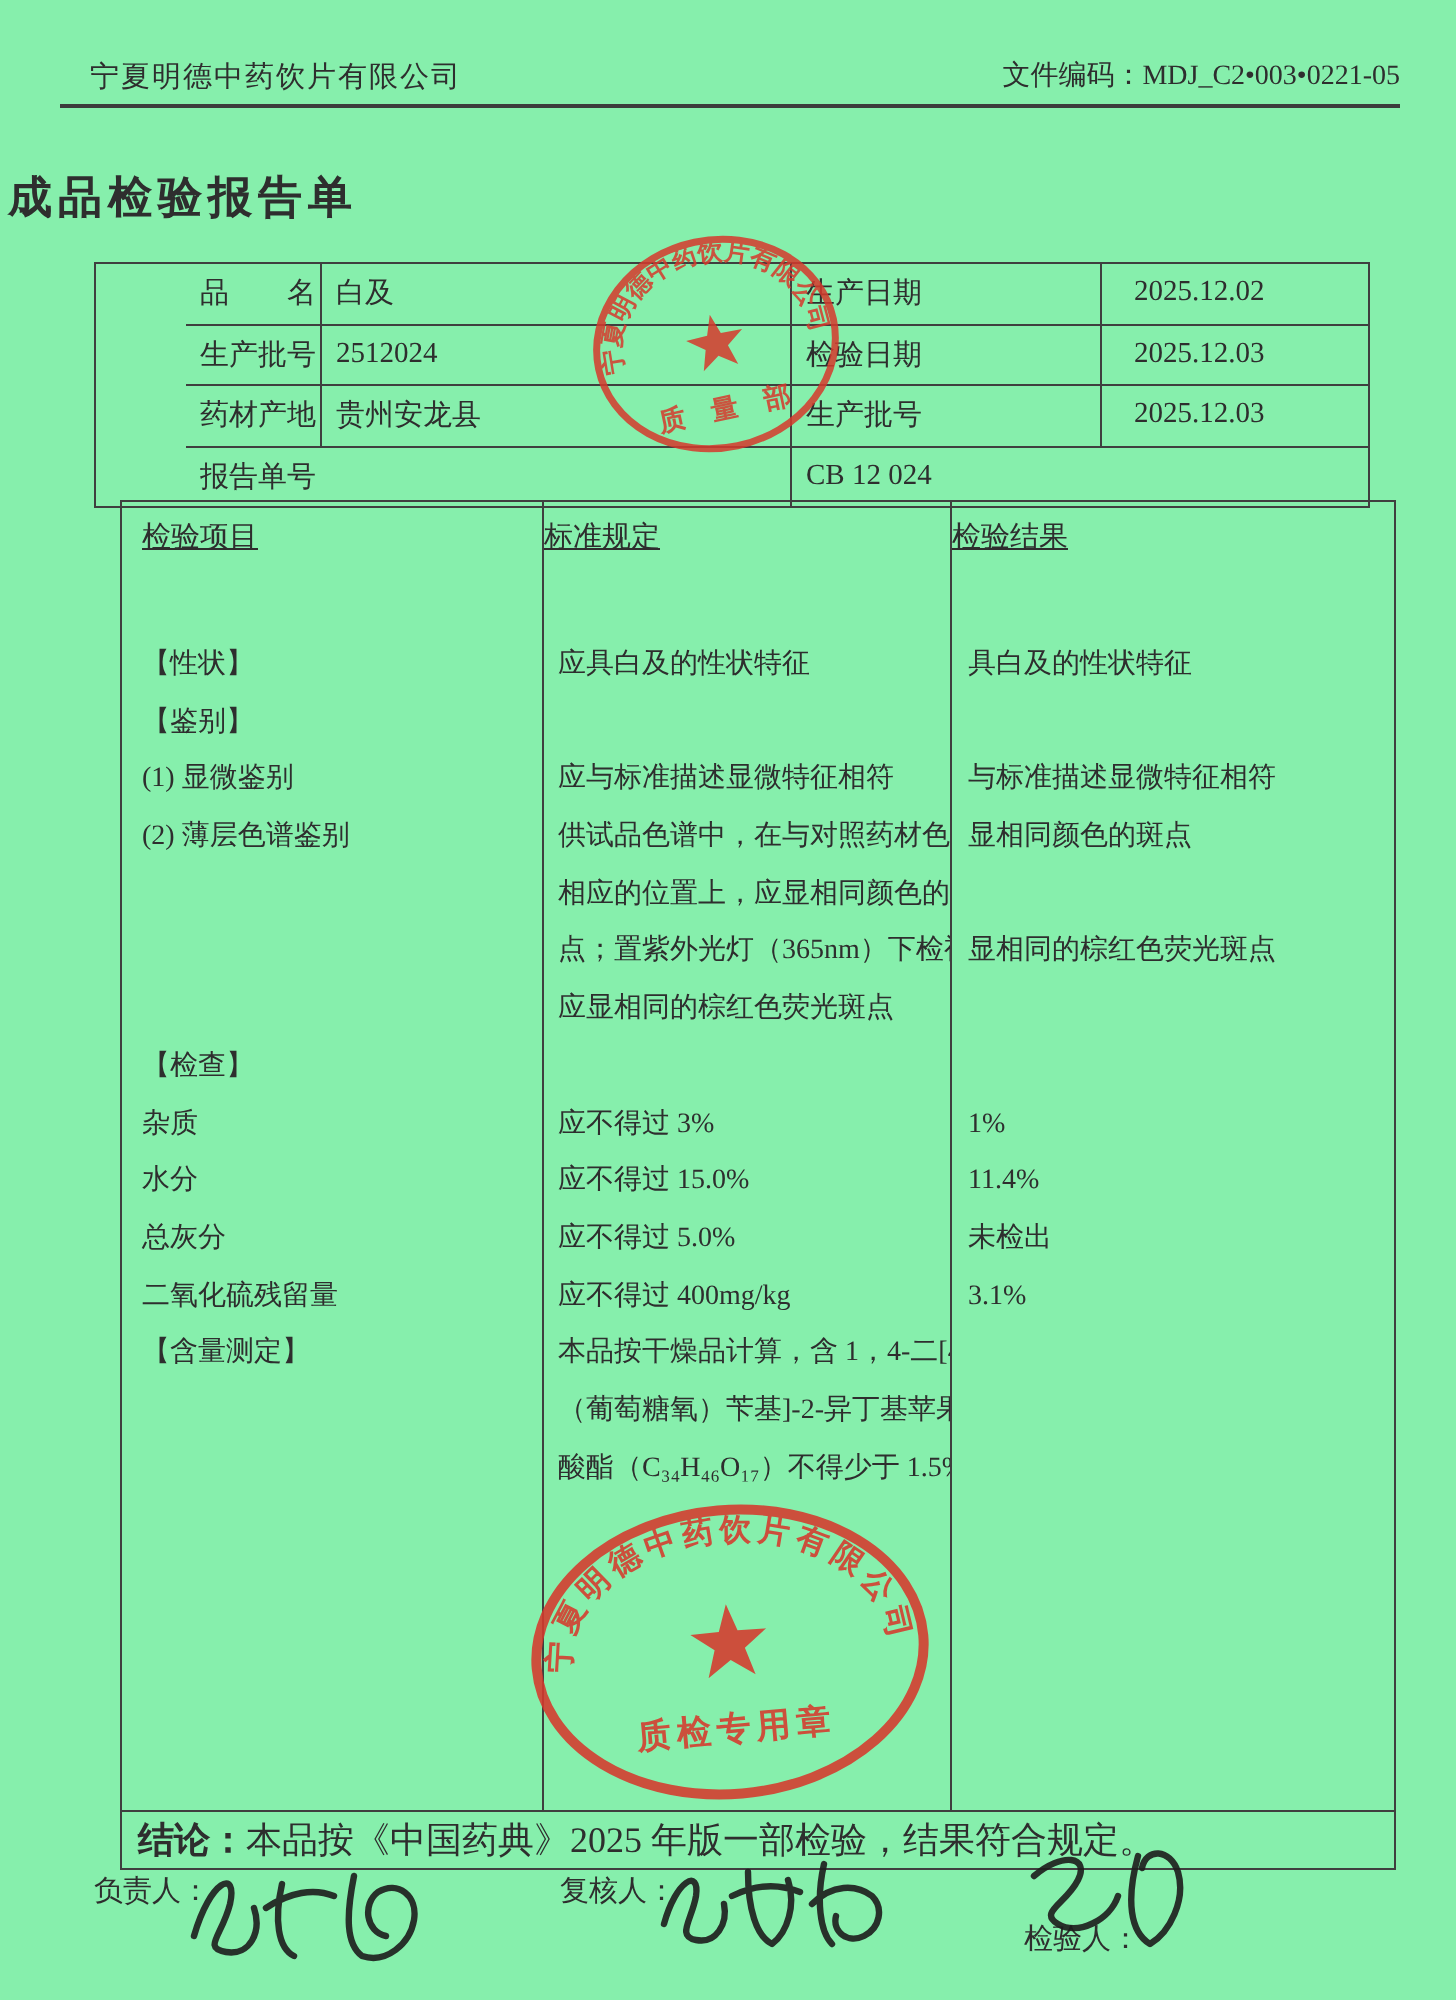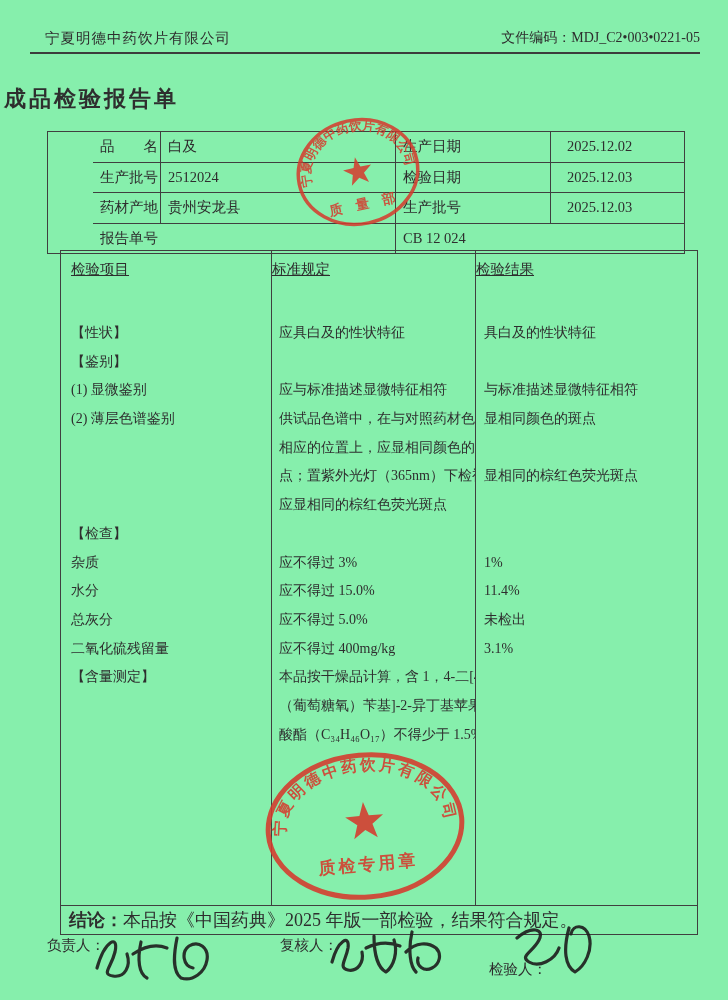--- a/index.html
+++ b/index.html
@@ -40,21 +40,21 @@
   .cr .line{padding-left:8px;}
   .t2-conclusion{border-top:1px solid #3f3f3f;height:27px;display:flex;align-items:center;
                  padding-left:8px;font-size:18px;white-space:nowrap;}
   .t2-conclusion .lbl{font-weight:bold;}
   
   .stamp{position:absolute;pointer-events:none;}
   .stamp-top{left:283px;top:110px;opacity:.85;}
   .stamp-bottom{left:258px;top:748px;opacity:.88;}
   
   .foot-label{position:absolute;top:936px;font-size:14.5px;}
-  .fl1{left:47px;} .fl2{left:280px;text-align:right;} .fl3{left:489px;margin-top:24px;}
+  .fl1{left:47px;} .fl2{left:280px;text-align:right;} .fl3{left:512px;margin-top:24px;}
   .sig{position:absolute;}
   .sig1{left:85px;top:922px;} .sig2{left:322px;top:918px;} .sig3{left:505px;top:916px;}
 </style>
 </head>
 <body>
 
 <div class="page">
 
   <div class="hdr-company">宁夏明德中药饮片有限公司</div>
   <div class="hdr-code"><span>文件编码：</span><span>MDJ_C2•003•0221-05</span></div>

